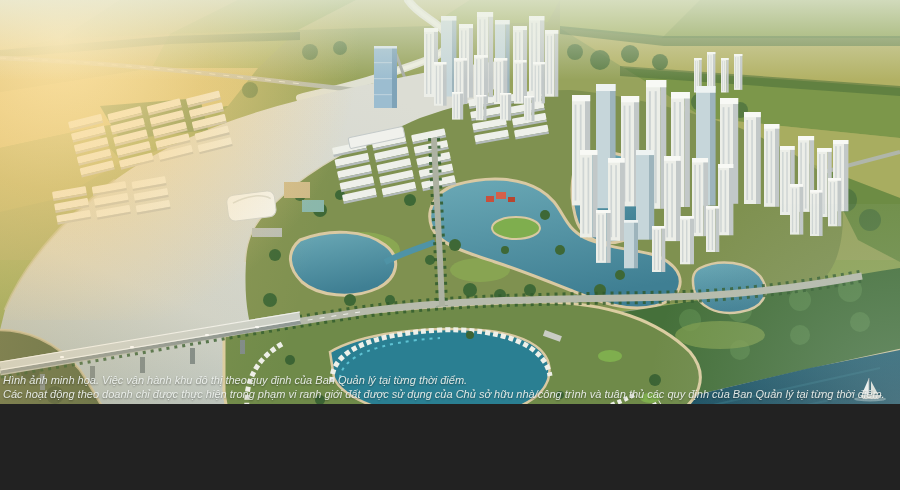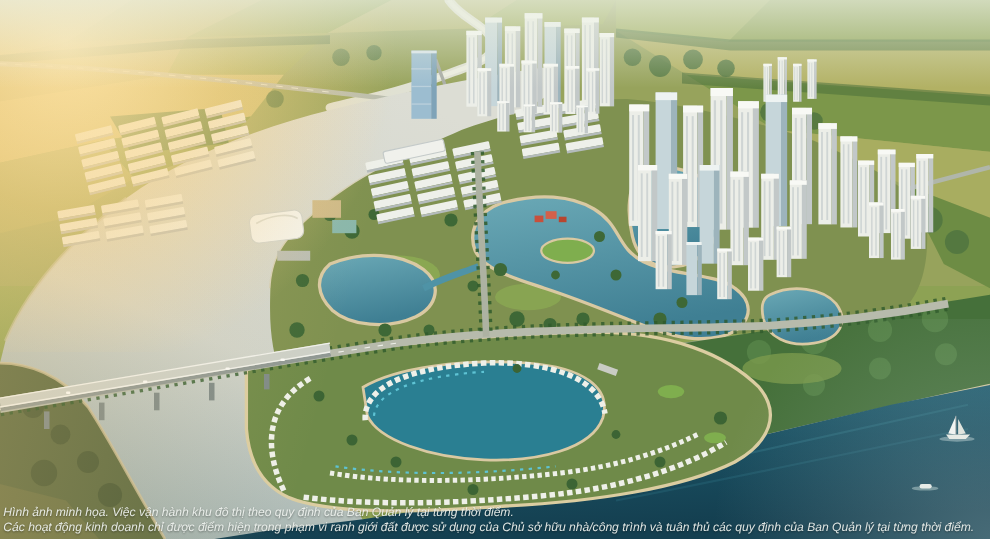--- a/index.html
+++ b/index.html
@@ -1,17 +1,17 @@
 <!DOCTYPE html>
 <html><head>
 <meta charset="utf-8">
 <style>
   html,body{margin:0;padding:0;background:#222;}
   .stage{
-    position:relative;width:900px;height:490px;overflow:hidden;
+    position:relative;width:900px;height:404px;overflow:hidden;
     font-family:"Liberation Sans",sans-serif;background:#8da254;
   }
   .stage svg{position:absolute;inset:0;display:block;}
   .glow-topleft{
     position:absolute;left:-60px;top:-60px;width:460px;height:380px;pointer-events:none;
     background:radial-gradient(circle at 120px 100px, rgba(255,233,175,.95) 0%, rgba(253,216,140,.5) 34%, rgba(250,210,130,0) 68%);
   }
   .warm-left{
     position:absolute;inset:0;pointer-events:none;
     background:linear-gradient(105deg, rgba(248,206,130,.30) 0%, rgba(248,206,130,0) 38%);
@@ -432,15 +432,15 @@
   </g>
 </svg>
 
 <div class="glow-topleft"></div>
 <div class="warm-left"></div>
 <div class="haze-top"></div>
 <div class="haze-corner"></div>
 
 <div class="disclaimer">
   <div>Hình ảnh minh họa. Việc vận hành khu đô thị theo quy định của Ban Quản lý tại từng thời điểm.</div>
-  <div>Các hoạt động kinh doanh chỉ được điểm hiện trong phạm vi ranh giới đất được sử dụng của Chủ sở hữu nhà/công trình và tuân thủ các quy định của Ban Quản lý tại từng thời điểm.</div>
+  <div>Các hoạt động theo doanh chỉ được thực hiện trong phạm vi ranh giới đất được sử dụng của Chủ sở hữu nhà/công trình và tuân thủ các quy định của Ban Quản lý tại từng thời điểm.</div>
 </div>
 </div>
 
 </body></html>

